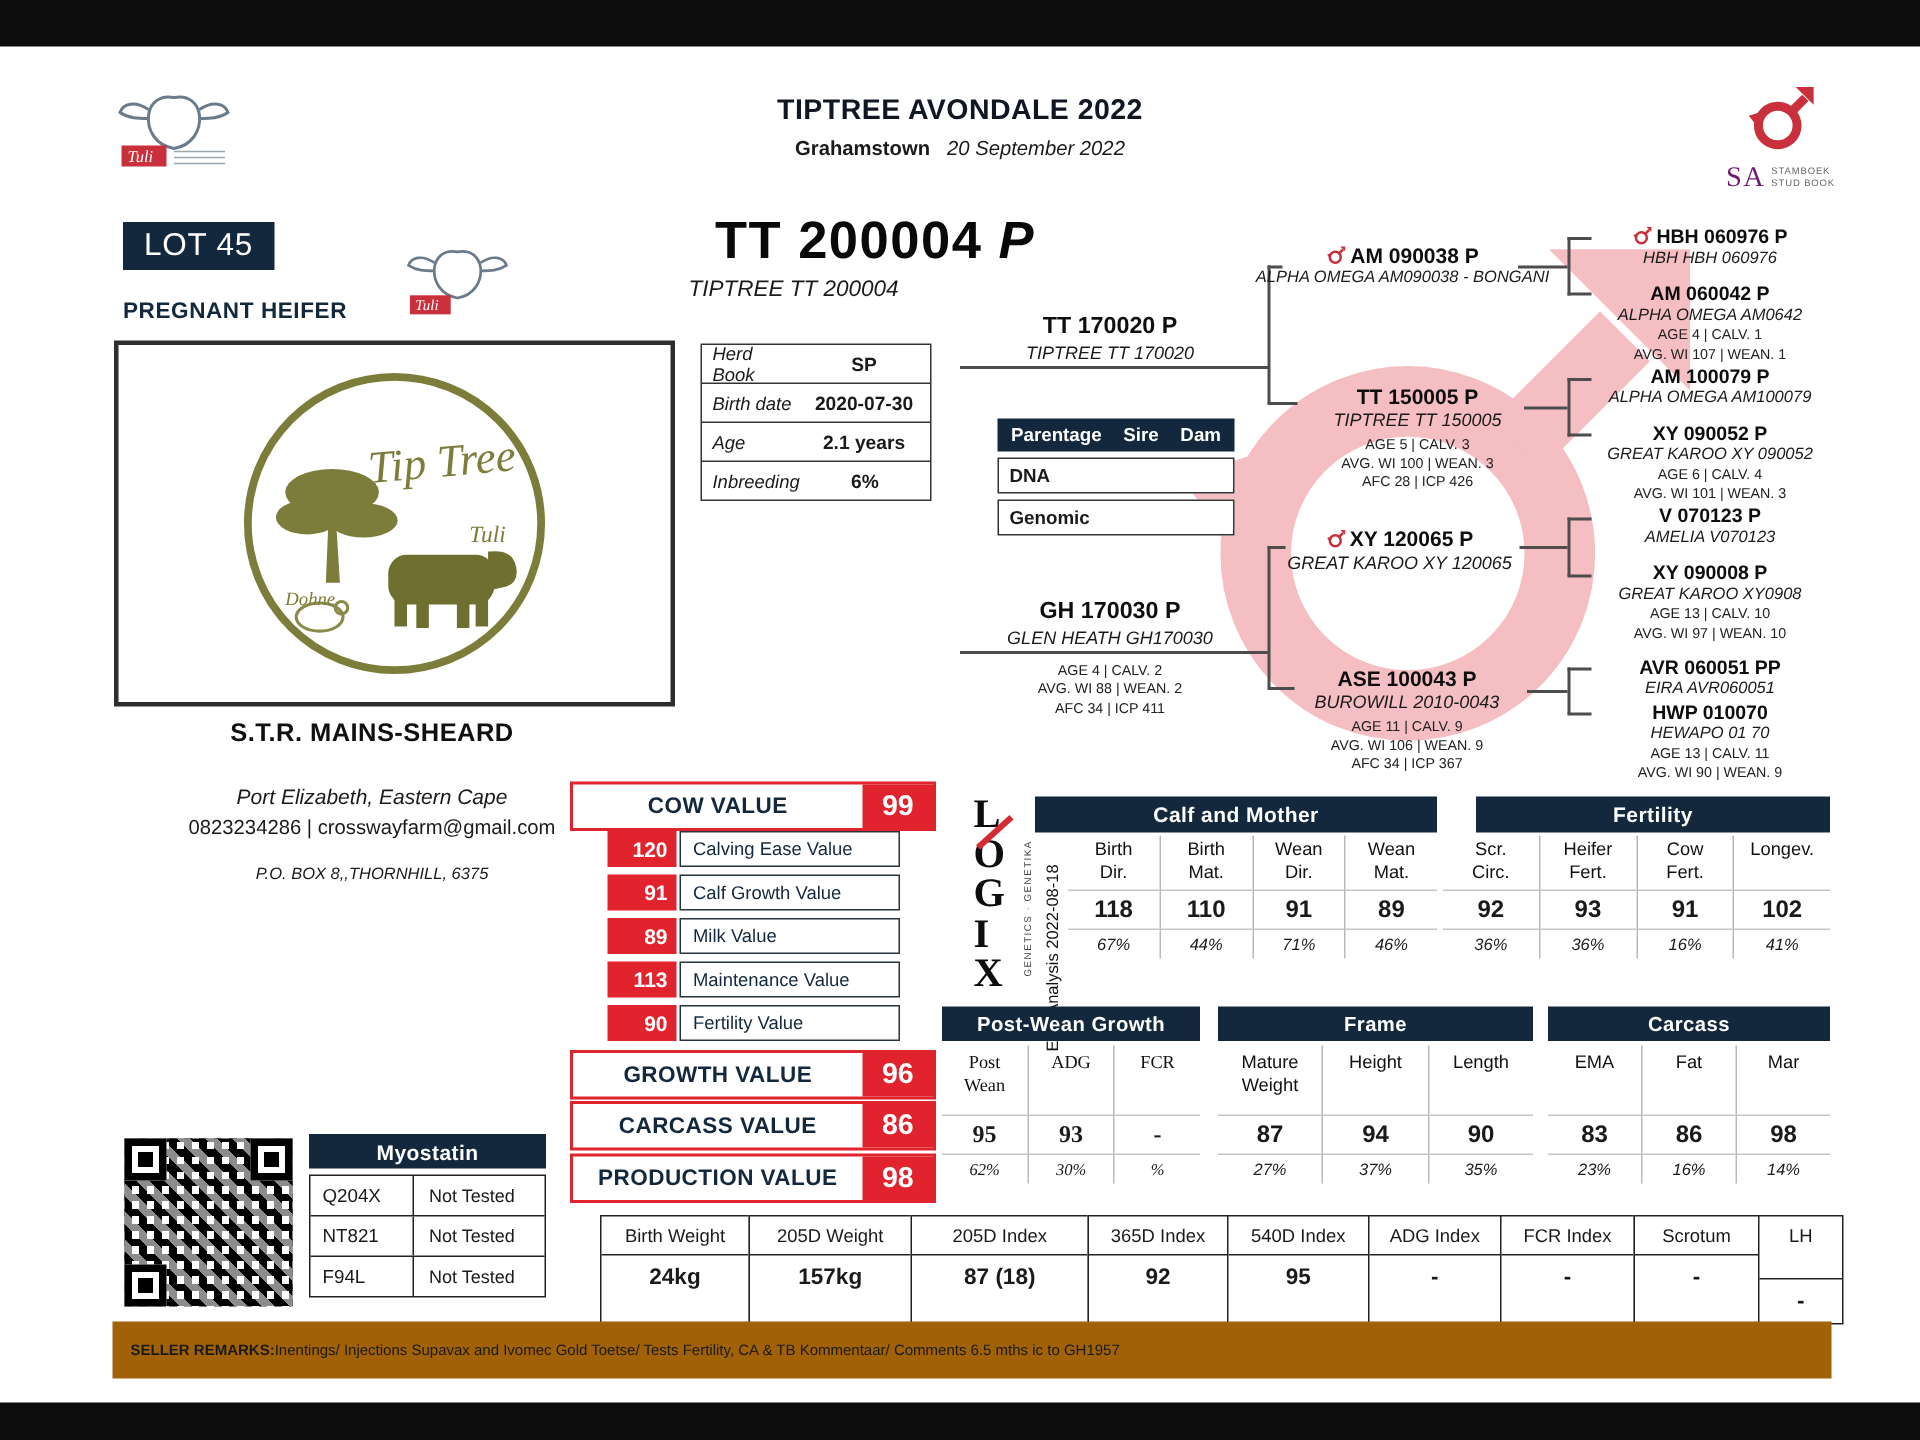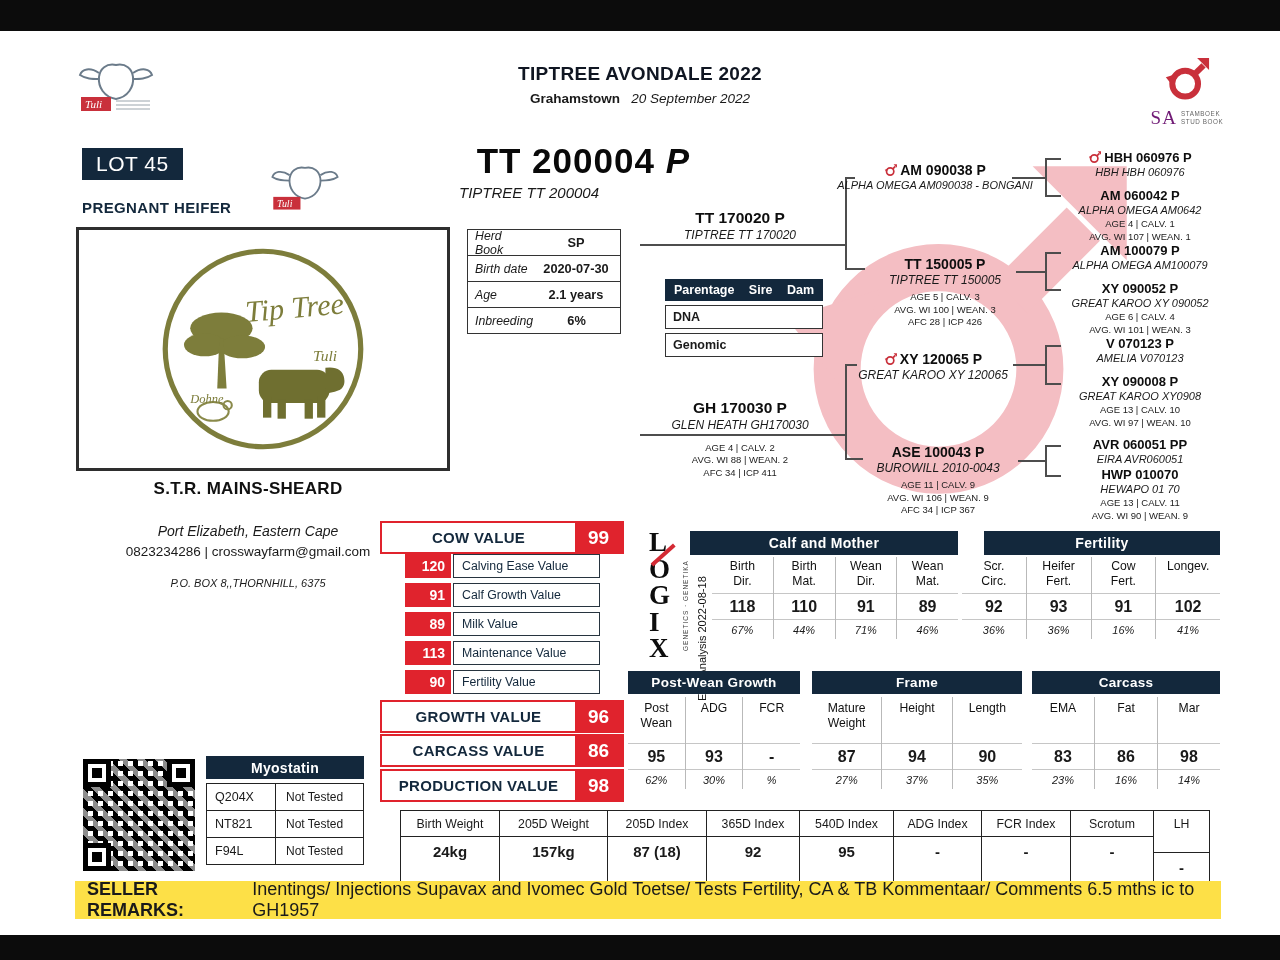--- a/index.html
+++ b/index.html
@@ -87,21 +87,21 @@
   .qr{position:absolute;left:80px;top:725px;width:118px;height:118px;background:#fff;z-index:2;}
   .qr-body{position:absolute;inset:3px;
     background:
       repeating-linear-gradient(45deg, rgba(255,255,255,.55) 0 6px, rgba(255,255,255,0) 6px 13px),
       repeating-linear-gradient(0deg,#000 0 5px,transparent 5px 10px),
       repeating-linear-gradient(90deg,#000 0 5px,#fff 5px 10px);}
   .qf{position:absolute;width:28px;height:28px;background:#fff;border:5px solid #000;box-sizing:border-box;}
   .qf::after{content:'';position:absolute;inset:4px;background:#000;}
 
   
-  .remarks{position:absolute;left:75px;top:850px;width:1146px;height:38px;background:#fde047;display:flex;align-items:center;padding-left:12px;box-sizing:border-box;font-size:18px;z-index:2;}
+  .remarks{position:absolute;left:75px;top:850px;width:1146px;height:38px;background:#a16207;display:flex;align-items:center;padding-left:12px;box-sizing:border-box;font-size:10px;z-index:2;}
 
   .vert{writing-mode:vertical-rl;transform:rotate(180deg);position:absolute;z-index:2;}
   .watermark{position:absolute;left:772px;top:128px;z-index:0;color:#F4BEC3;}
   .sa-logo{position:absolute;left:1150px;top:26px;width:74px;text-align:center;z-index:2;}
   .sa-word{font-family:"Liberation Serif",serif;font-size:19px;letter-spacing:1px;color:#701a75;}
   .sa-tiny{font-size:6.3px;color:#666;letter-spacing:.6px;text-align:left;line-height:1.3;}
 </style>
 </head>
 <body>
 
@@ -493,21 +493,21 @@
         </div>
         <div class="ev">102</div>
         <div class="ea">41%</div>
       </div>
   </div>
 
   <div class="dhead" style="left:628px;top:640px;width:172px;height:23px;font-size:13.5px;">Post-Wean Growth</div>
   <div class="dhead" style="left:812px;top:640px;width:210px;height:23px;font-size:13.5px;">Frame</div>
   <div class="dhead" style="left:1032px;top:640px;width:188px;height:23px;font-size:13.5px;">Carcass</div>
 
-  <div class="etable tall" style="left:628px;top:666px;width:172px;">
+  <div class="etable tall" style="left:628px;top:666px;width:172px;font-family:Liberation Serif, serif;">
     <div class="ecol">
         <div class="eh">
           <div>Post</div>
           <div>Wean</div>
         </div>
         <div class="ev">95</div>
         <div class="ea">62%</div>
       </div>
     <div class="ecol">
         <div class="eh">
@@ -583,21 +583,21 @@
 
   <div class="wtable">
     <div class="wcell" style="width:100px;">
         <div class="wh">Birth Weight</div>
         <div class="wv">24kg</div>
       </div>
     <div class="wcell" style="width:110px;">
         <div class="wh">205D Weight</div>
         <div class="wv">157kg</div>
       </div>
-    <div class="wcell" style="width:100px;">
+    <div class="wcell" style="width:119px;">
         <div class="wh">205D Index</div>
         <div class="wv">87 (18)</div>
       </div>
     <div class="wcell" style="width:95px;">
         <div class="wh">365D Index</div>
         <div class="wv">92</div>
       </div>
     <div class="wcell" style="width:95px;">
         <div class="wh">540D Index</div>
         <div class="wv">95</div>

